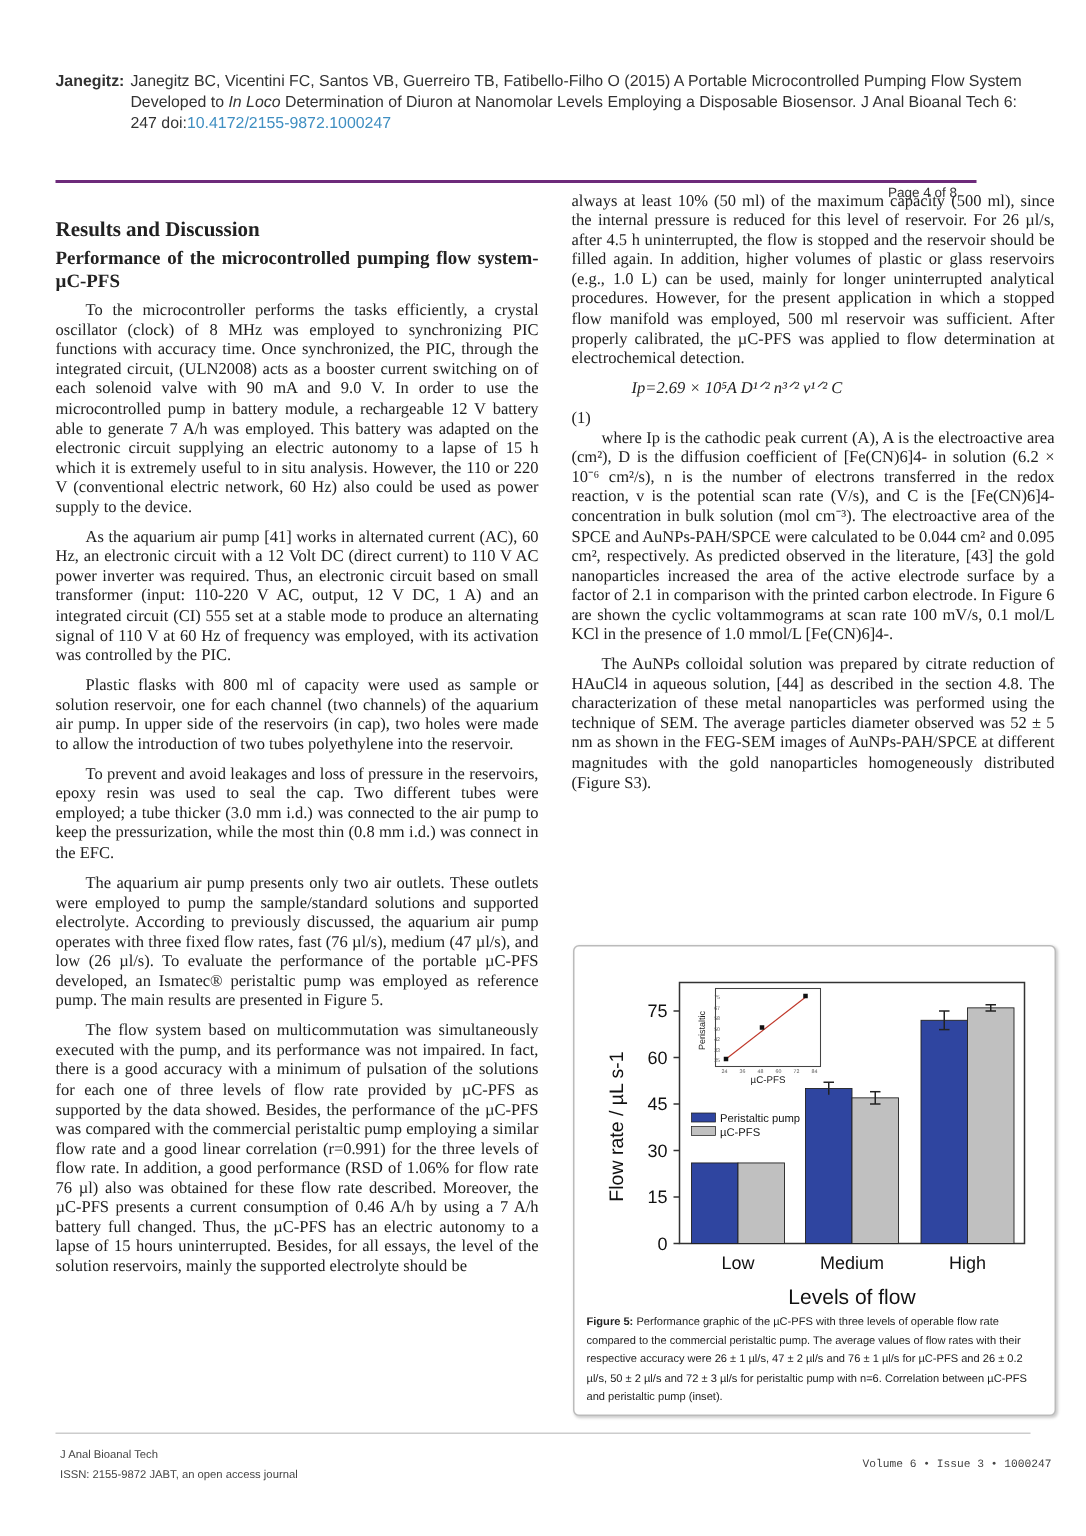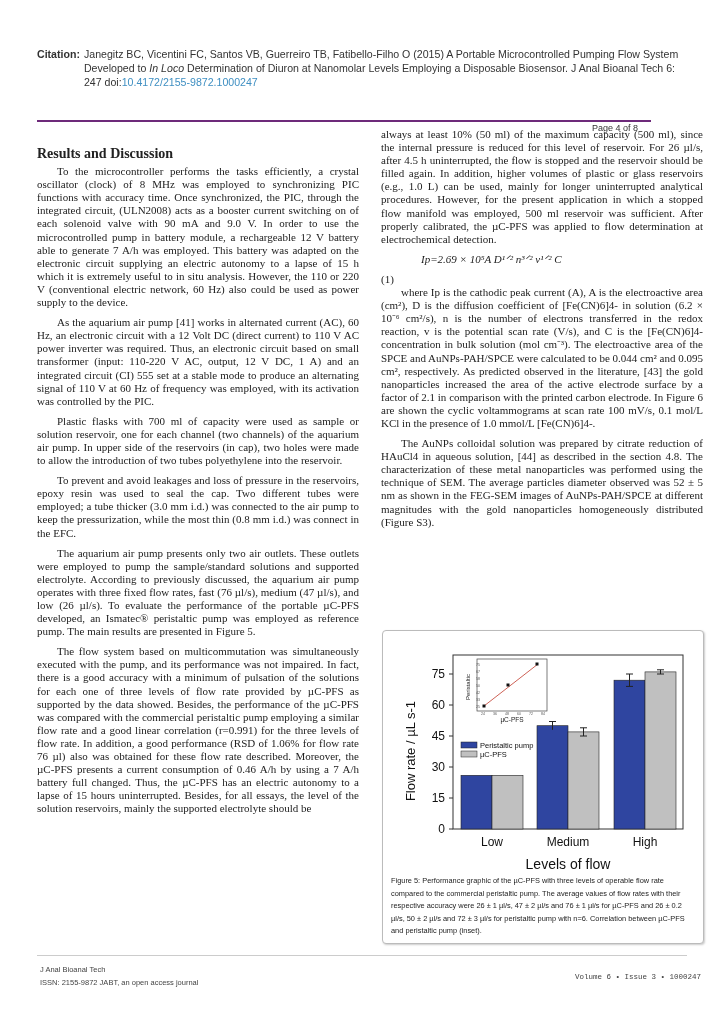--- a/index.html
+++ b/index.html
@@ -14,41 +14,42 @@
   .col.right { left:381px; }
   .col p { margin:0 0 7px 0; text-indent:20px; }
   .col p.noind { text-indent:0; }
   h2 { font-size:14px; margin:19px 0 5px 0; font-weight:bold; }
   h3 { font-size:12.6px; margin:5px 0 6px 0; font-weight:bold; line-height:15px; }
   .eq { margin:6px 0 0 0; text-indent:0; font-style:italic; padding-left:20px; }
   .eqnum { text-indent:0 !important; margin:0 !important; }
   .figure { position:absolute; left:382px; top:630px; width:320px; height:312px; border:1px solid #bbb; border-radius:4px; box-shadow:1px 1px 2px #ccc; background:#fff; }
   .chart { position:absolute; left:10px; top:10px; width:300px; height:230px; }
   .caption { position:absolute; left:8px; top:244px; width:304px; font-family:"Liberation Sans", sans-serif; font-size:7.4px; line-height:12.5px; color:#222; }
-  .caption b { font-weight:normal; }
+  .caption b { font-weight:bold; }
   .footer-left { position:absolute; left:40px; top:964px; font-family:"Liberation Sans", sans-serif; font-size:7.5px; line-height:12.5px; color:#444; }
   .footer-rule { position:absolute; left:37px; top:955px; width:650px; height:1px; background:#ccc; }
   .footer-right { position:absolute; left:575px; top:973px; font-family:Liberation Mono, monospace; font-size:7.5px; color:#444; }
   svg text { font-family:"Liberation Sans", sans-serif; }
 </style>
 </head>
 <body>
 
 <div class="citation">
-  <span class="lbl">Citation:</span>
+  <span class="lbl">Janegitz:</span>
   <span><span>Janegitz BC, Vicentini FC, Santos VB, Guerreiro TB, Fatibello-Filho O (2015) A Portable Microcontrolled Pumping Flow System Developed to </span><i>In Loco</i><span> Determination of Diuron at Nanomolar Levels Employing a Disposable Biosensor. J Anal Bioanal Tech 6: 247 doi:</span><a href="#">10.4172/2155-9872.1000247</a></span>
 </div>
 <div class="pagenum">Page 4 of 8</div>
 <div class="rule"></div>
 
 <div class="col left">
   <h2>Results and Discussion</h2>
+  <h3>Performance of the microcontrolled pumping flow system-µC-PFS</h3>
   <p>To the microcontroller performs the tasks efficiently, a crystal oscillator (clock) of 8 MHz was employed to synchronizing PIC functions with accuracy time. Once synchronized, the PIC, through the integrated circuit, (ULN2008) acts as a booster current switching on of each solenoid valve with 90 mA and 9.0 V. In order to use the microcontrolled pump in battery module, a rechargeable 12 V battery able to generate 7 A/h was employed. This battery was adapted on the electronic circuit supplying an electric autonomy to a lapse of 15 h which it is extremely useful to in situ analysis. However, the 110 or 220 V (conventional electric network, 60 Hz) also could be used as power supply to the device.</p>
   <p>As the aquarium air pump [41] works in alternated current (AC), 60 Hz, an electronic circuit with a 12 Volt DC (direct current) to 110 V AC power inverter was required. Thus, an electronic circuit based on small transformer (input: 110-220 V AC, output, 12 V DC, 1 A) and an integrated circuit (CI) 555 set at a stable mode to produce an alternating signal of 110 V at 60 Hz of frequency was employed, with its activation was controlled by the PIC.</p>
-  <p>Plastic flasks with 700 ml of capacity were used as sample or solution reservoir, one for each channel (two channels) of the aquarium air pump. In upper side of the reservoirs (in cap), two holes were made to allow the introduction of two tubes polyethylene into the reservoir.</p>
+  <p>Plastic flasks with 800 ml of capacity were used as sample or solution reservoir, one for each channel (two channels) of the aquarium air pump. In upper side of the reservoirs (in cap), two holes were made to allow the introduction of two tubes polyethylene into the reservoir.</p>
   <p>To prevent and avoid leakages and loss of pressure in the reservoirs, epoxy resin was used to seal the cap. Two different tubes were employed; a tube thicker (3.0 mm i.d.) was connected to the air pump to keep the pressurization, while the most thin (0.8 mm i.d.) was connect in the EFC.</p>
   <p>The aquarium air pump presents only two air outlets. These outlets were employed to pump the sample/standard solutions and supported electrolyte. According to previously discussed, the aquarium air pump operates with three fixed flow rates, fast (76 µl/s), medium (47 µl/s), and low (26 µl/s). To evaluate the performance of the portable µC-PFS developed, an Ismatec® peristaltic pump was employed as reference pump. The main results are presented in Figure 5.</p>
   <p>The flow system based on multicommutation was simultaneously executed with the pump, and its performance was not impaired. In fact, there is a good accuracy with a minimum of pulsation of the solutions for each one of three levels of flow rate provided by µC-PFS as supported by the data showed. Besides, the performance of the µC-PFS was compared with the commercial peristaltic pump employing a similar flow rate and a good linear correlation (r=0.991) for the three levels of flow rate. In addition, a good performance (RSD of 1.06% for flow rate 76 µl) also was obtained for these flow rate described. Moreover, the µC-PFS presents a current consumption of 0.46 A/h by using a 7 A/h battery full changed. Thus, the µC-PFS has an electric autonomy to a lapse of 15 hours uninterrupted. Besides, for all essays, the level of the solution reservoirs, mainly the supported electrolyte should be</p>
 </div>
 
 <div class="col right">
   <p class="noind">always at least 10% (50 ml) of the maximum capacity (500 ml), since the internal pressure is reduced for this level of reservoir. For 26 µl/s, after 4.5 h uninterrupted, the flow is stopped and the reservoir should be filled again. In addition, higher volumes of plastic or glass reservoirs (e.g., 1.0 L) can be used, mainly for longer uninterrupted analytical procedures. However, for the present application in which a stopped flow manifold was employed, 500 ml reservoir was sufficient. After properly calibrated, the µC-PFS was applied to flow determination at electrochemical detection.</p>
   <p class="eq">Ip=2.69 × 10⁵A D¹ᐟ² n³ᐟ² v¹ᐟ² C</p>
   <p class="eqnum">(1)</p>
   <p>where Ip is the cathodic peak current (A), A is the electroactive area (cm²), D is the diffusion coefficient of [Fe(CN)6]4- in solution (6.2 × 10⁻⁶ cm²/s), n is the number of electrons transferred in the redox reaction, v is the potential scan rate (V/s), and C is the [Fe(CN)6]4- concentration in bulk solution (mol cm⁻³). The electroactive area of the SPCE and AuNPs-PAH/SPCE were calculated to be 0.044 cm² and 0.095 cm², respectively. As predicted observed in the literature, [43] the gold nanoparticles increased the area of the active electrode surface by a factor of 2.1 in comparison with the printed carbon electrode. In Figure 6 are shown the cyclic voltammograms at scan rate 100 mV/s, 0.1 mol/L KCl in the presence of 1.0 mmol/L [Fe(CN)6]4-.</p>

